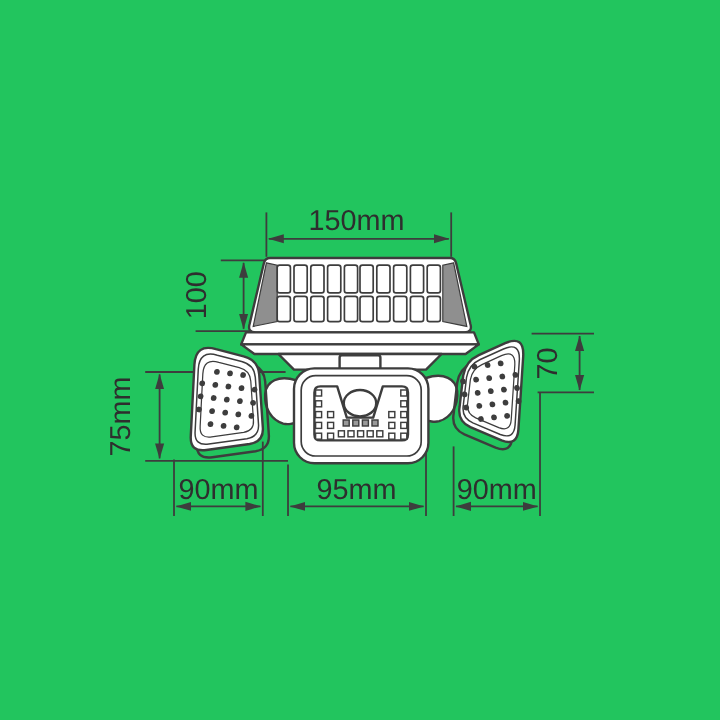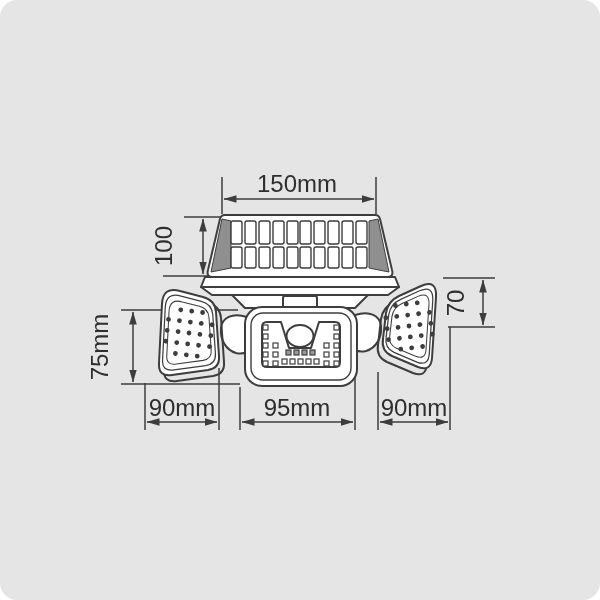--- a/index.html
+++ b/index.html
@@ -1,16 +1,16 @@
 <!DOCTYPE html>
 <html><head>
 <meta charset="utf-8">
 <style>
   html,body{margin:0;padding:0;background:#fff;}
-  .canvas{width:600px;height:600px;background:#e5e5e5;position:relative;font-family:"Liberation Sans",sans-serif;border-radius:17px;}
+  .canvas{width:600px;height:600px;background:#22c55e;position:relative;font-family:"Liberation Sans",sans-serif;}
   svg{display:block;}
   .ln{stroke:#3d3d3d;fill:none;stroke-width:2;stroke-linejoin:round;stroke-linecap:round;}
   .lnw{stroke:#3d3d3d;fill:#ffffff;stroke-width:2;stroke-linejoin:round;}
   .thin{stroke-width:1.4;}
   .dim{stroke:#3d3d3d;fill:none;stroke-width:1.5;stroke-linecap:butt;}
   .cell{stroke:#3d3d3d;fill:#ffffff;stroke-width:1.4;}
   .shade{fill:#8f8f8f;stroke:#3d3d3d;stroke-width:1;}
   .dot{fill:#3d3d3d;stroke:none;}
   .led{stroke:#3d3d3d;fill:#ffffff;stroke-width:1.2;}
   .ledg{stroke:#3d3d3d;fill:#9a9a9a;stroke-width:1.2;}

